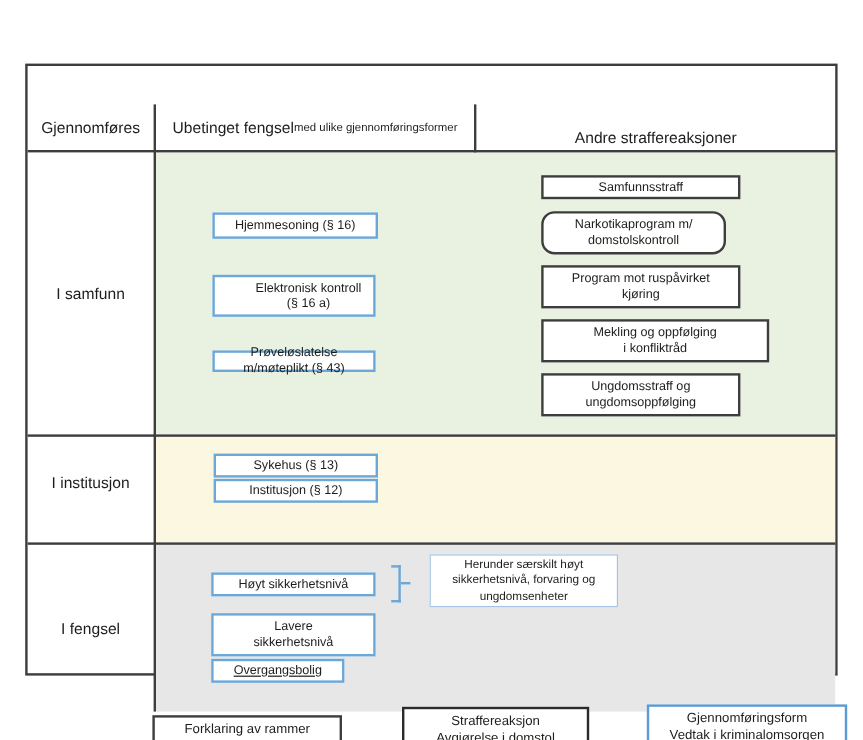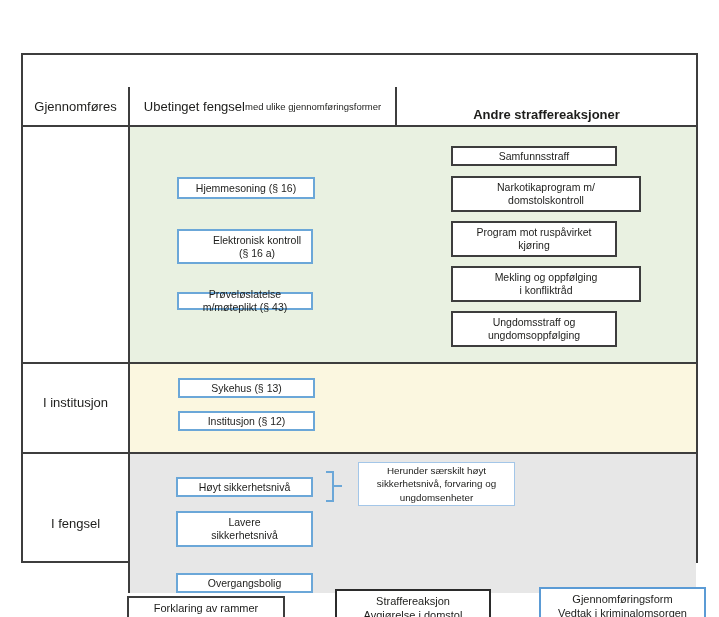--- a/index.html
+++ b/index.html
@@ -61,50 +61,51 @@
   <div class="abs vline" style="left:105px;top:0;height:506px;"></div>
   <div class="abs vline" style="left:372px;top:0;height:40px;"></div>
 
   <div class="abs cell hdr" style="left:0;top:0;width:105px;height:38px;">
     <span>Gjennomføres</span>
   </div>
   <div class="abs cell" style="left:107px;top:0;width:265px;height:38px;flex-direction:row;">
     <span class="hdr">Ubetinget fengsel</span>
     <span class="hdr-sub">med ulike gjennomføringsformer</span>
   </div>
-  <div class="abs cell hdr" style="left:374px;top:0;width:299px;height:54px;font-weight:bold;">
+  <div class="abs cell hdr" style="left:374px;top:0;width:299px;height:54px;">
     <span>Andre straffereaksjoner</span>
   </div>
 
+  <div class="abs cell rowlabel" style="top:40px;height:235px;">I samfunn</div>
   <div class="abs cell rowlabel" style="top:271px;height:88px;border-radius:12px;">I institusjon</div>
   <div class="abs cell rowlabel" style="top:367px;height:139px;">I fengsel</div>
 
   <div class="abs box blue" style="left:154px;top:90px;width:138px;height:22px;">Hjemmesoning (§ 16)</div>
   <div class="abs box blue" style="left:154px;top:142px;width:136px;height:35px;padding-left:24px;">Elektronisk kontroll
 (§ 16 a)</div>
   <div class="abs box blue" style="left:154px;top:205px;width:136px;height:18px;">Prøveløslatelse
 m/møteplikt (§ 43)</div>
 
   <div class="abs box dark" style="left:428px;top:59px;width:166px;height:20px;">Samfunnsstraff</div>
-  <div class="abs box dark" style="left:428px;top:89px;width:190px;height:36px;">Narkotikaprogram m/
+  <div class="abs box dark" style="left:428px;top:89px;width:154px;height:36px;border-radius:11px;">Narkotikaprogram m/
 domstolskontroll</div>
   <div class="abs box dark" style="left:428px;top:134px;width:166px;height:36px;">Program mot ruspåvirket
 kjøring</div>
   <div class="abs box dark" style="left:428px;top:179px;width:190px;height:36px;">Mekling og oppfølging
 i konfliktråd</div>
   <div class="abs box dark" style="left:428px;top:224px;width:166px;height:36px;">Ungdomsstraff og
 ungdomsoppfølging</div>
 
   <div class="abs box blue" style="left:155px;top:291px;width:137px;height:20px;">Sykehus (§ 13)</div>
-  <div class="abs box blue" style="left:155px;top:324px;width:137px;height:20px;">Institusjon (§ 12)</div>
+  <div class="abs box blue" style="left:155px;top:312px;width:137px;height:20px;">Institusjon (§ 12)</div>
 
   <div class="abs box blue" style="left:153px;top:390px;width:137px;height:20px;">Høyt sikkerhetsnivå</div>
   <div class="abs box blue" style="left:153px;top:424px;width:137px;height:36px;">Lavere
 sikkerhetsnivå</div>
-  <div class="abs box blue" style="left:153px;top:486px;width:137px;height:20px;">Overgangsbolig</div>
+  <div class="abs box blue" style="left:153px;top:462px;width:111px;height:20px;text-decoration:underline;">Overgangsbolig</div>
 
   <div class="abs bracket" style="left:303px;top:384px;width:8px;height:31px;"></div>
   <div class="abs bracket-tick" style="left:311px;top:398px;width:8px;height:2px;"></div>
   <div class="abs box note" style="left:335px;top:375px;width:157px;height:44px;">Herunder særskilt høyt
 sikkerhetsnivå, forvaring og
 ungdomsenheter</div>
 
 </div>
 
 <div class="abs legend-box legend-frame" style="left:127px;top:564px;width:158px;height:24px;">Forklaring av rammer</div>

